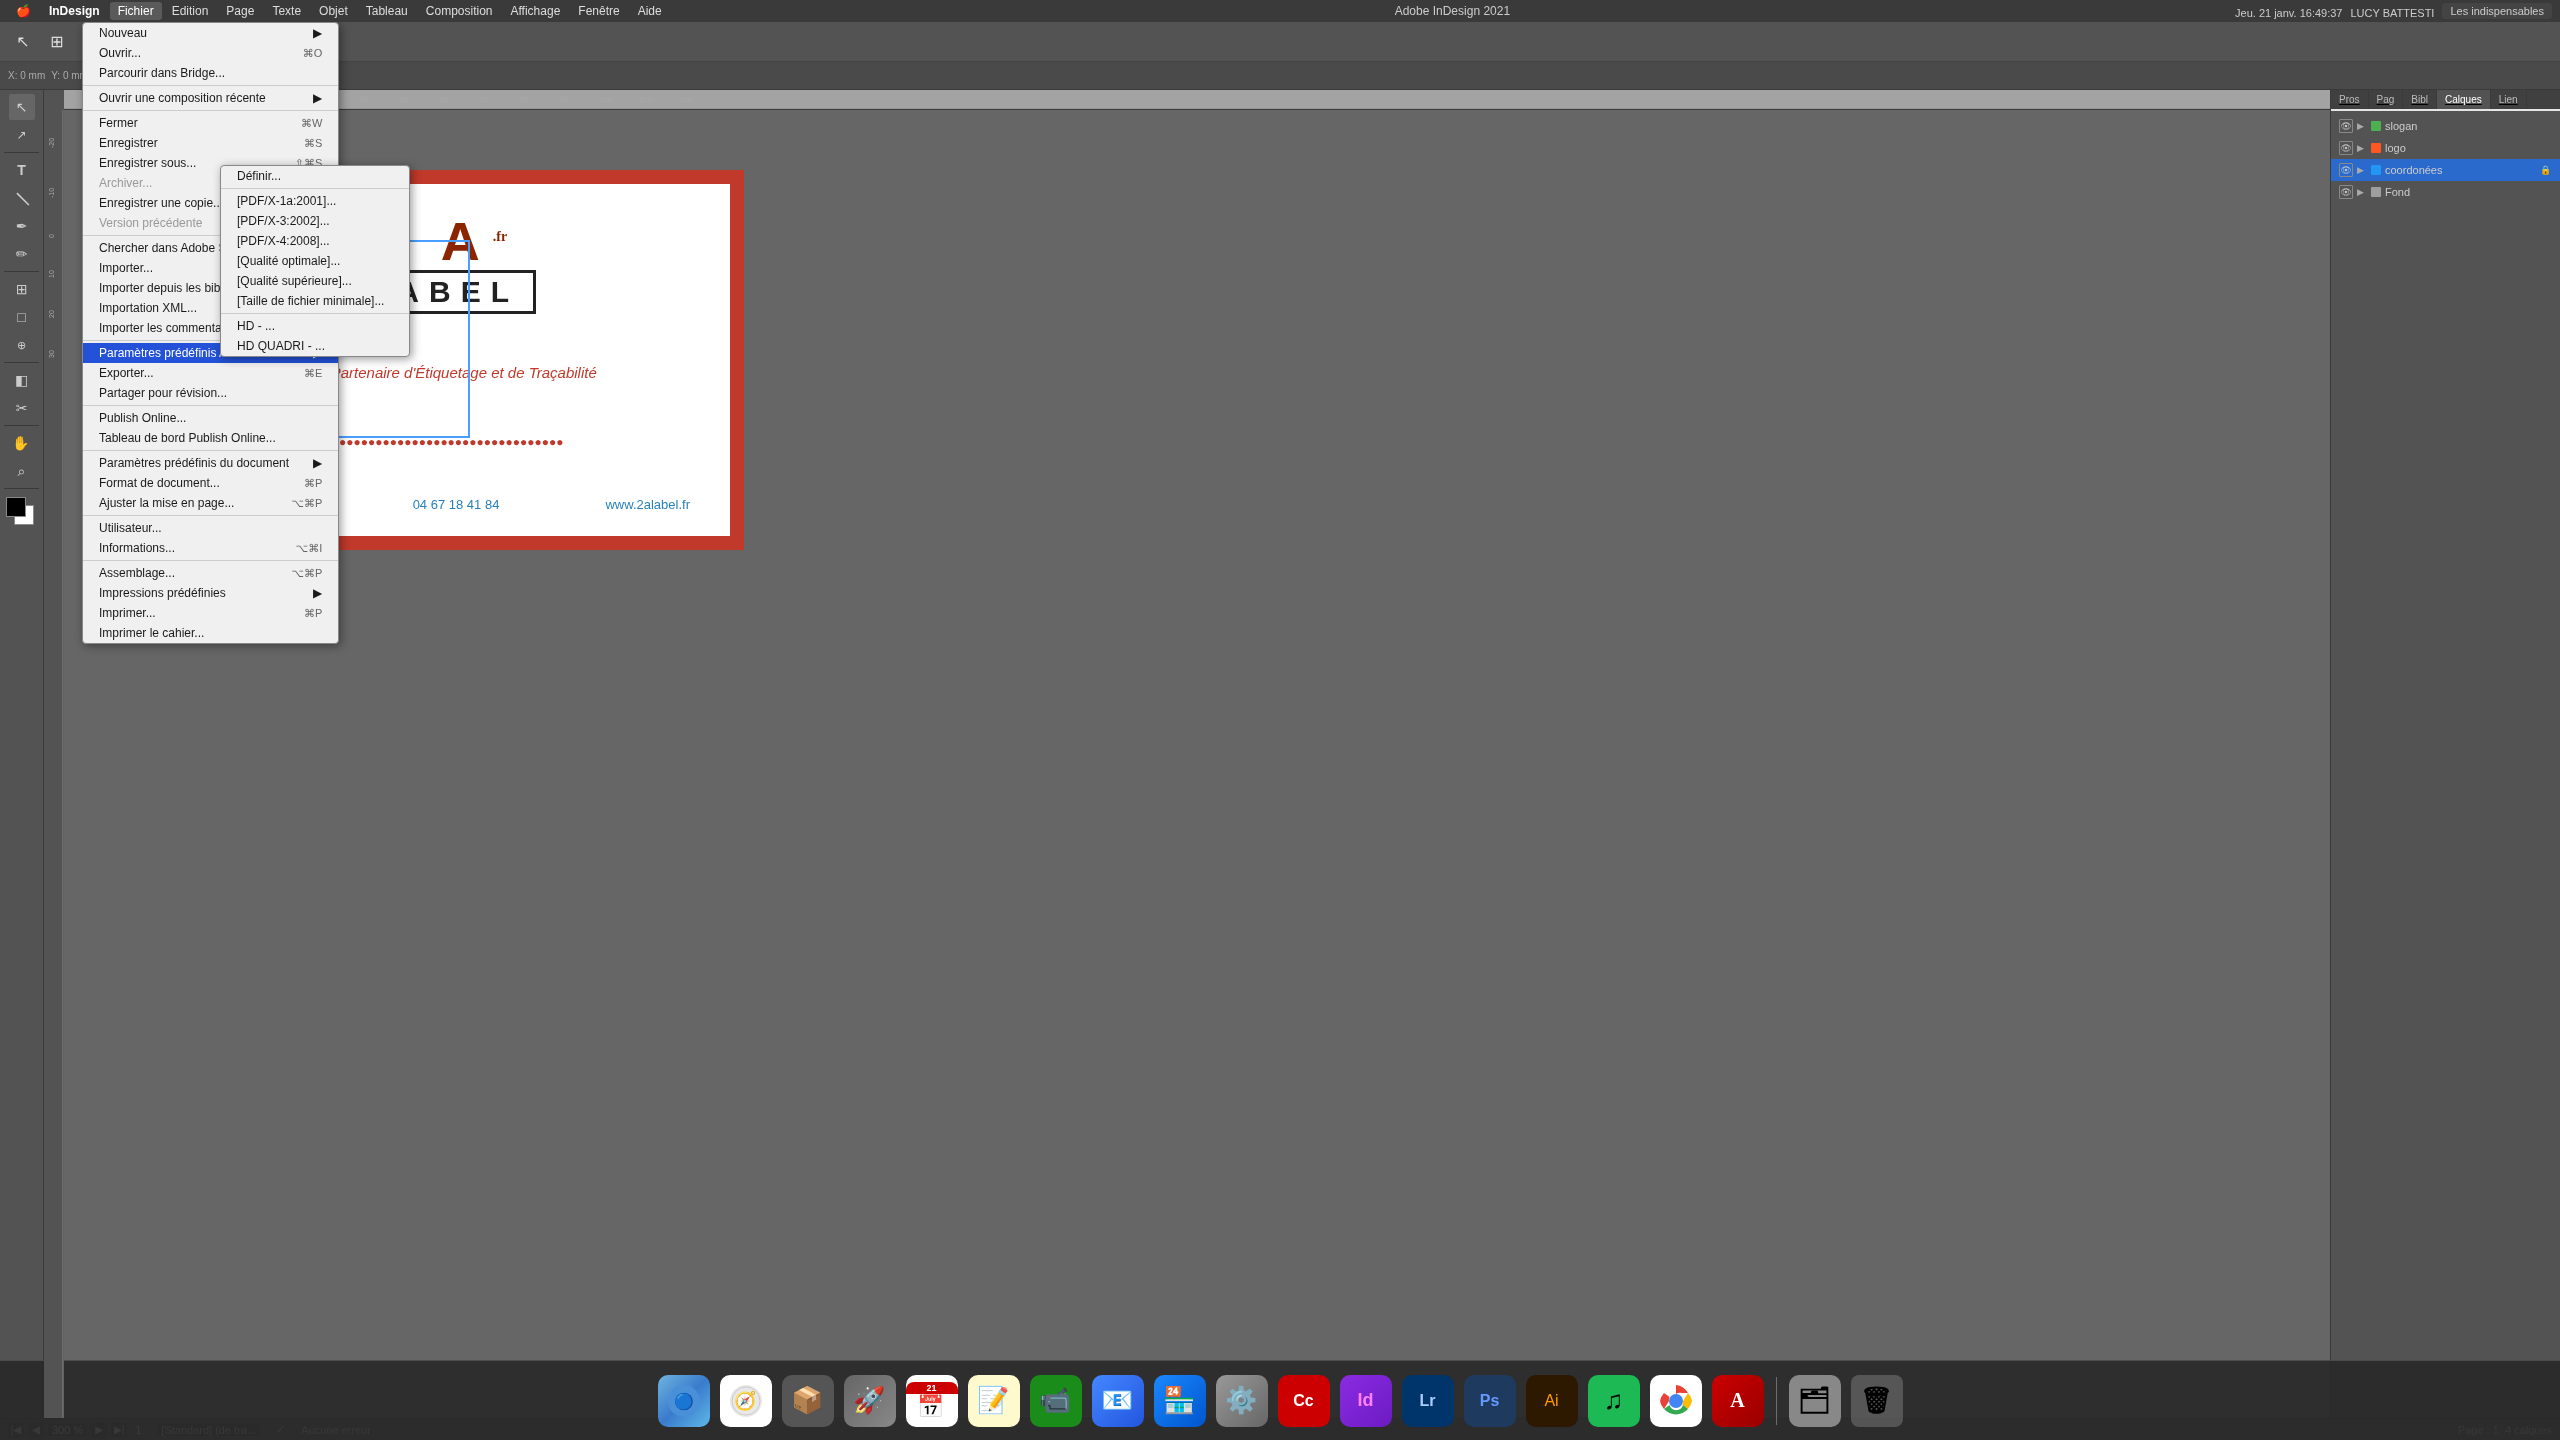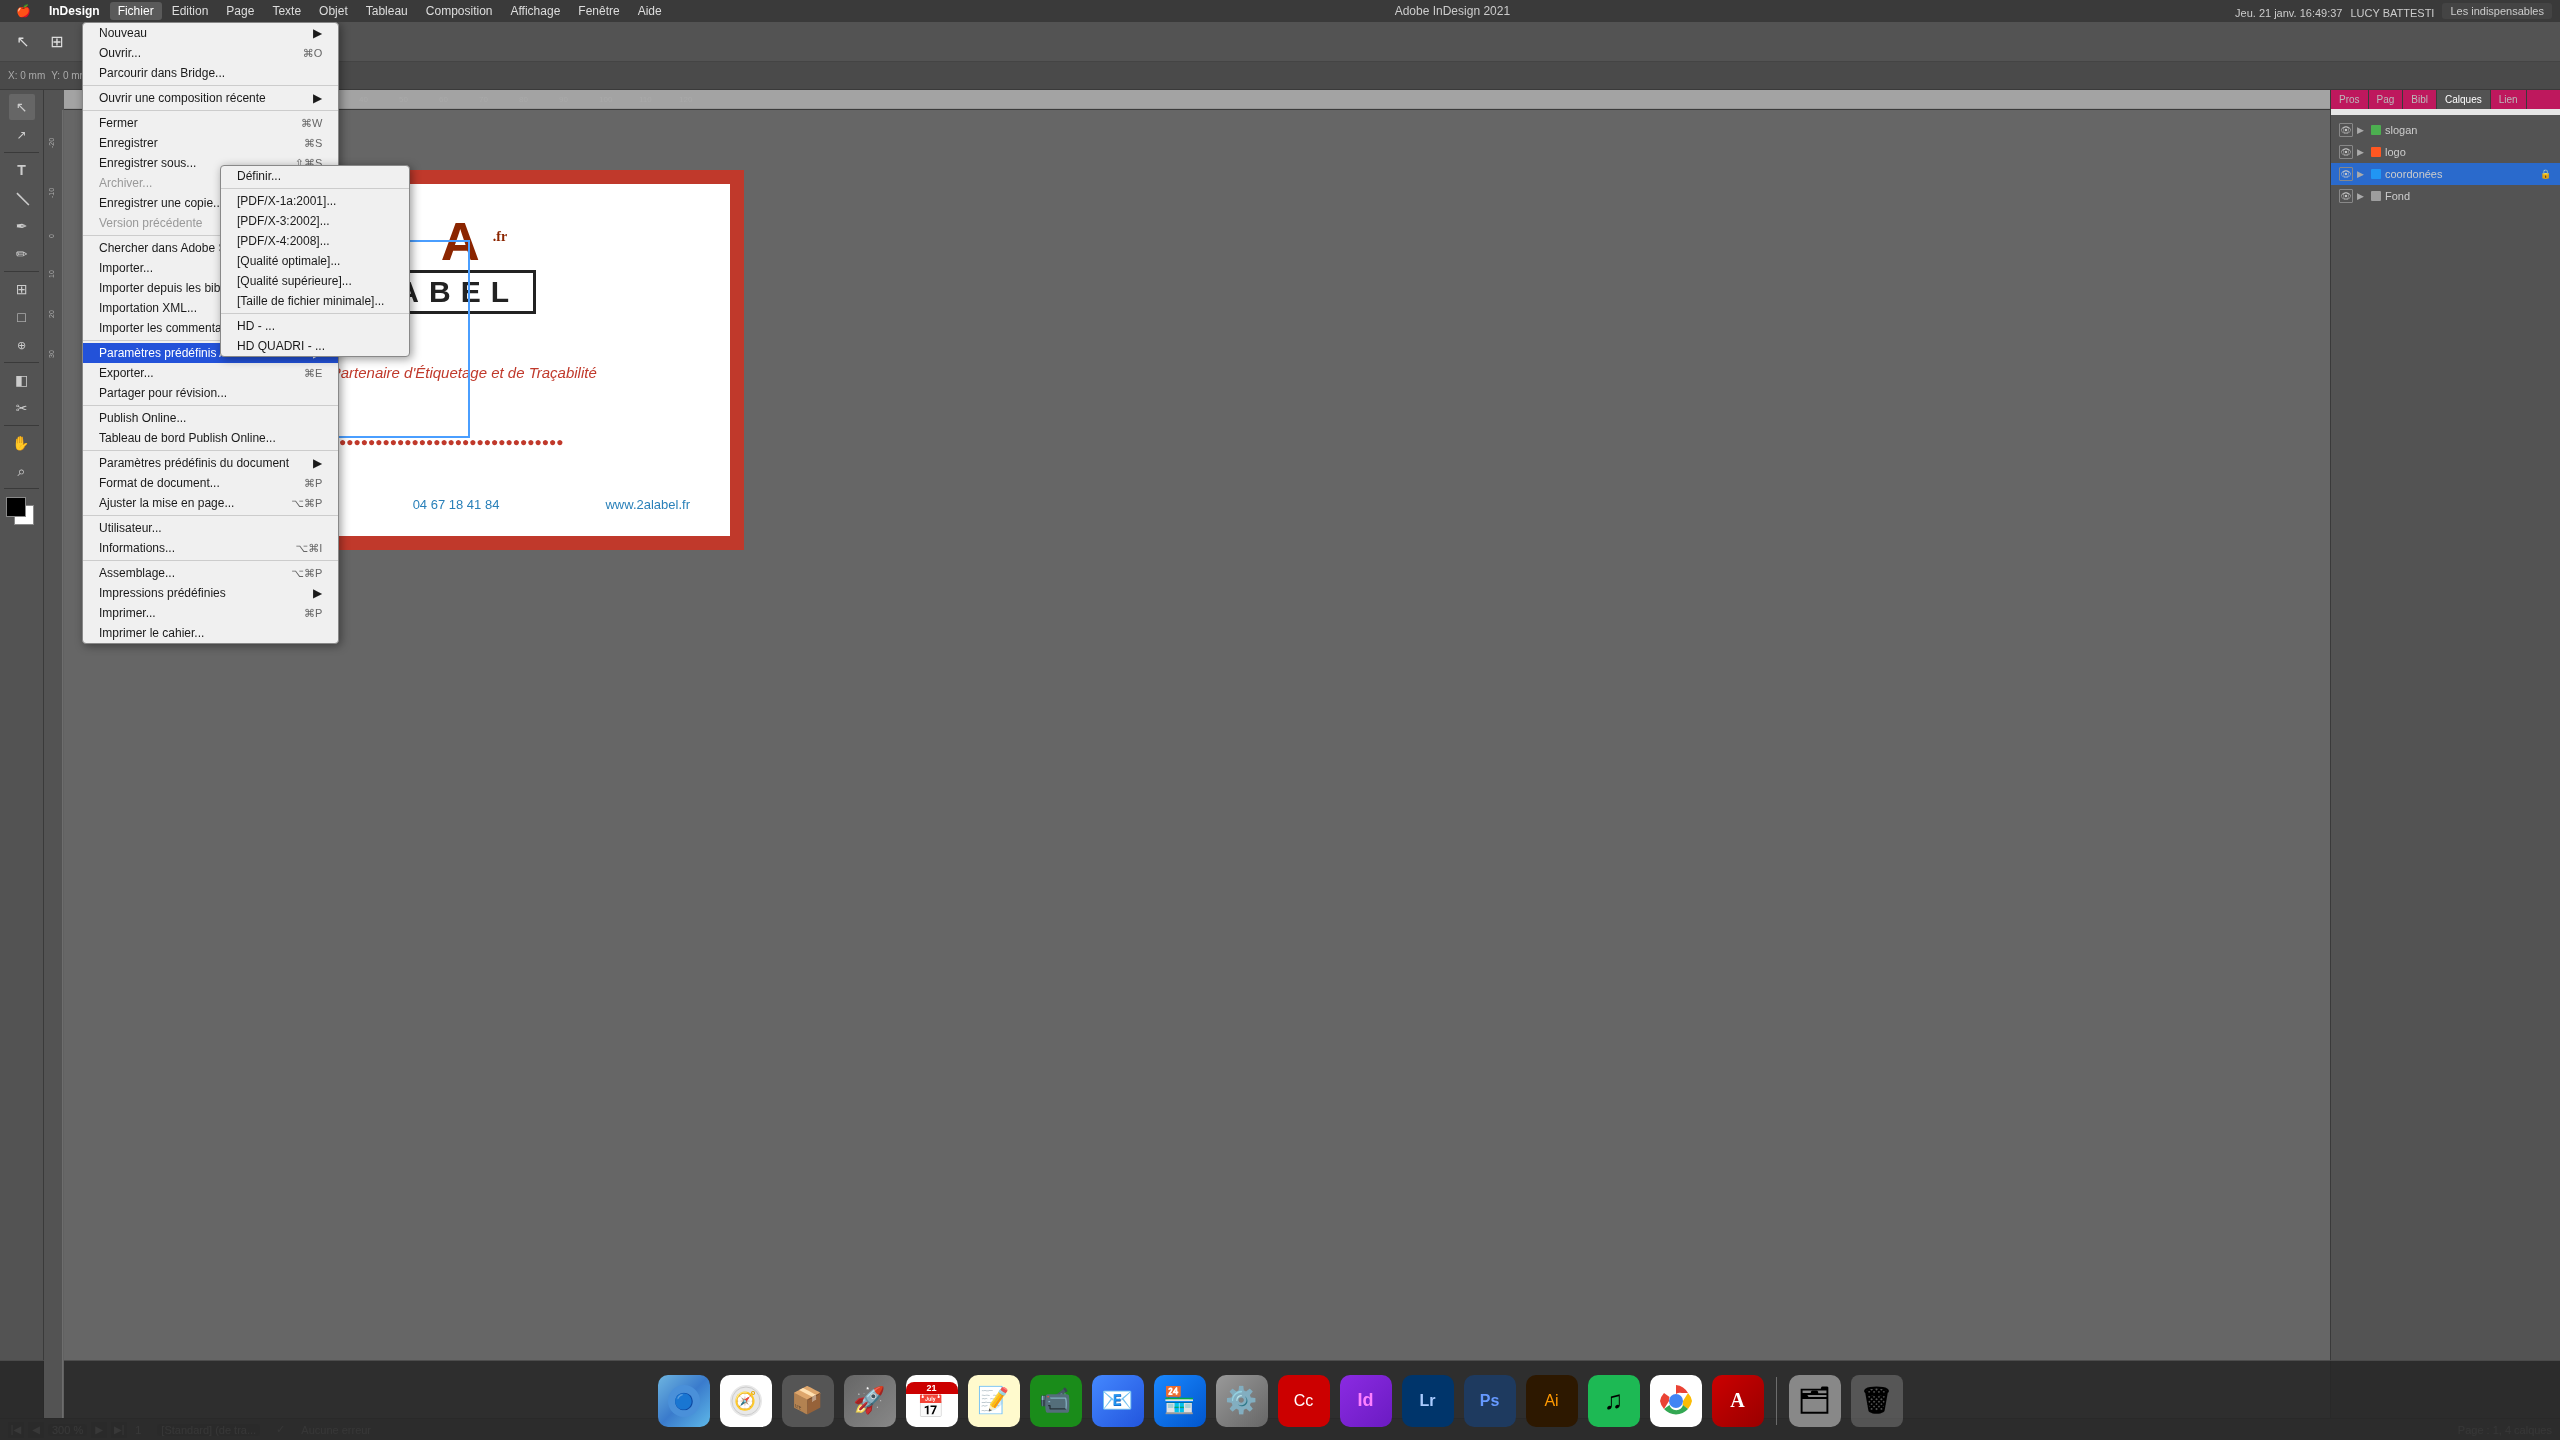--- a/index.html
+++ b/index.html
@@ -218,22 +218,23 @@
       width: 230px;
       background: #535353;
       border-left: 1px solid #3a3a3a;
       display: flex;
       flex-direction: column;
       flex-shrink: 0;
     }
 
     .panel-tabs {
       display: flex;
-      background: #be185d;
-      border-bottom: 6px solid #e5e5e5;
+      background: #404040;
+      border-bottom: 2px solid #e5e5e5;
+      text-decoration: underline;
     }
 
     .panel-tab {
       font-size: 10px;
       color: #bbb;
       padding: 4px 8px;
       cursor: pointer;
       border-right: 1px solid #3a3a3a;
     }
 
@@ -872,21 +873,21 @@
   <div class="dock-icon">
     <div class="dock-icon-img" style="background:linear-gradient(135deg,#4488ff,#2255dd);">📧</div>
   </div>
   <div class="dock-icon">
     <div class="dock-icon-img" style="background:linear-gradient(135deg,#1a88ff,#0055cc);">🏪</div>
   </div>
   <div class="dock-icon">
     <div class="dock-icon-img" style="background:linear-gradient(135deg,#999,#666);">⚙️</div>
   </div>
   <div class="dock-icon">
-    <div class="dock-icon-img" style="background:#cc0000;font-size:16px;font-weight:normal;color:white;font-family:sans-serif;">Cc</div>
+    <div class="dock-icon-img" style="background:#cc0000;font-size:16px;font-weight:bold;color:white;font-family:sans-serif;">Cc</div>
   </div>
   <div class="dock-icon">
     <div class="dock-icon-img" style="background:linear-gradient(135deg,#8b2be2,#6b1bc2);font-size:18px;font-weight:bold;color:#ff80ff;font-family:sans-serif;">Id</div>
   </div>
   <div class="dock-icon">
     <div class="dock-icon-img" style="background:#00356b;font-size:16px;font-weight:bold;color:#aaccff;font-family:sans-serif;">Lr</div>
   </div>
   <div class="dock-icon">
     <div class="dock-icon-img" style="background:#1e3a5f;font-size:16px;font-weight:bold;color:#6699ff;font-family:sans-serif;">Ps</div>
   </div>

